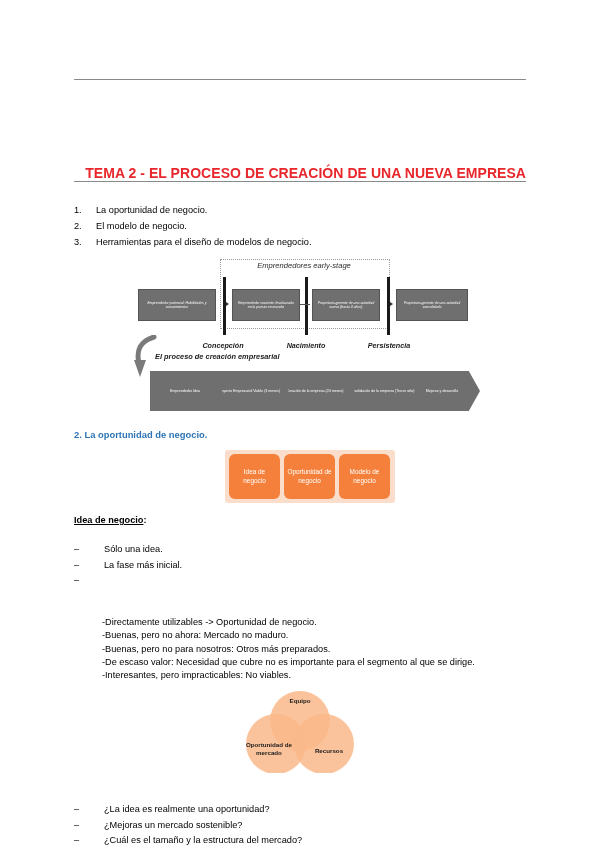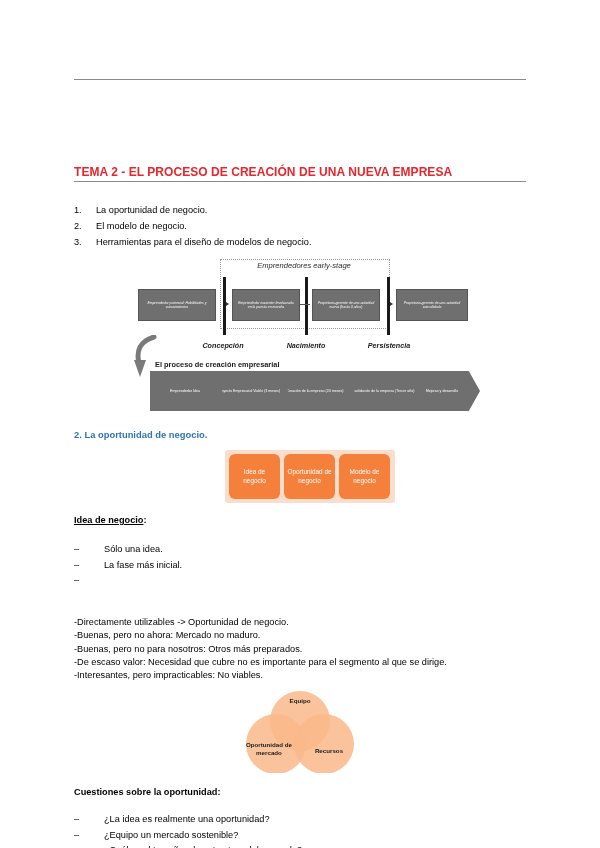--- a/index.html
+++ b/index.html
@@ -9,21 +9,21 @@
     font-family:"Liberation Sans",sans-serif;
     color:#000;overflow:hidden;position:relative;
   }
   .page{position:relative;width:600px;height:848px;}
 
   
   .rule{height:1px;background:#8a8a8a;margin:0 auto;width:452px;}
   .rule.top{margin-top:79px;}
   .rule.bottom{margin-top:9px;}
   .doc-title{
-    text-align:left;color:#e8262b;font-weight:bold;font-size:12px;
+    text-align:right;color:#e8262b;font-weight:bold;font-size:14px;
     letter-spacing:.05px;padding:6px 0 0 0;
   }
 
   
   .content{position:absolute;left:74px;top:0;width:452px;}
   .num-list{margin:0;padding:0;list-style:none;font-size:9.2px;}
   .num-list li{
     display:flex;margin-bottom:5.5px;line-height:1.15;
   }
   .num-list li .n{width:22px;flex:0 0 22px;font-weight:normal;}
@@ -71,21 +71,21 @@
   .stage-lbl{
     position:absolute;font-size:7.2px;font-weight:bold;color:#1a1a1a;
     text-align:center;width:80px;
   }
 
   
   .curve{position:absolute;left:132px;top:256px;width:34px;height:48px;}
 
   
   .proc-title{
-    position:absolute;left:155px;top:281px;font-size:7.4px;font-weight:bold;color:#1a1a1a;
+    position:absolute;left:155px;top:273px;font-size:7.4px;font-weight:bold;color:#1a1a1a;font-style:italic;
   }
   .chevrons{position:absolute;left:150px;top:292px;width:330px;height:40px;}
   .chev{
     position:absolute;top:0;height:40px;background:#6f6f6f;
     color:#fff;font-size:3.6px;line-height:1.3;text-align:center;
     display:flex;align-items:center;justify-content:center;
     padding:0 9px 0 3px;box-sizing:border-box;
     clip-path:polygon(0 0, 84% 0, 100% 50%, 84% 100%, 0 100%, 0 100%);
   }
   .chev.notch{clip-path:polygon(0 0, 84% 0, 100% 50%, 84% 100%, 0 100%, 13% 50%);}
@@ -223,21 +223,21 @@
       <li>
         <span class="d">–</span>
         <span>La fase más inicial.</span>
       </li>
       <li>
         <span class="d">–</span>
       </li>
     </ul>
   </div>
 
-  <div class="content" style="top:537px;">
+  <div class="content" style="top:537px;margin-left:28px;">
     <div class="para-line">-Directamente utilizables -&gt; Oportunidad de negocio.</div>
     <div class="para-line">-Buenas, pero no ahora: Mercado no maduro.</div>
     <div class="para-line">-Buenas, pero no para nosotros: Otros más preparados.</div>
     <div class="para-line">-De escaso valor: Necesidad que cubre no es importante para el segmento al que se dirige.</div>
     <div class="para-line">-Interesantes, pero impracticables: No viables.</div>
   </div>
 
   <div class="venn">
     <svg width="152" height="82" viewBox="0 0 152 82">
       <g fill="#f9b98a" fill-opacity="0.85">
@@ -245,29 +245,28 @@
         <circle cx="52" cy="53" r="30"></circle>
         <circle cx="100" cy="53" r="30"></circle>
       </g>
     </svg>
     <div class="venn-lbl" style="left:52px;top:6px;width:48px;">Equipo</div>
     <div class="venn-lbl" style="left:14px;top:50px;width:62px;">Oportunidad de mercado</div>
     <div class="venn-lbl" style="left:82px;top:56px;width:46px;">Recursos</div>
   </div>
 
   <div class="content" style="top:708px;">
-    <div class="bold-lbl">Cuestiones sobre la oportunidad:</div>
     <ul class="dash-list" style="margin-top:17px;">
       <li>
         <span class="d">–</span>
         <span>¿La idea es realmente una oportunidad?</span>
       </li>
       <li>
         <span class="d">–</span>
-        <span>¿Equipo un mercado sostenible?</span>
+        <span>¿Mejoras un mercado sostenible?</span>
       </li>
       <li>
         <span class="d">–</span>
         <span>¿Cuál es el tamaño y la estructura del mercado?</span>
       </li>
     </ul>
   </div>
 
 </div>
 

